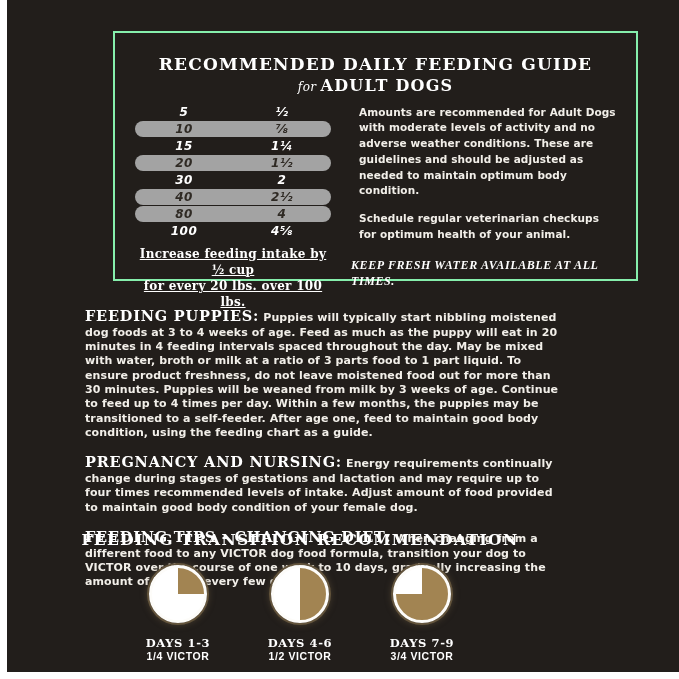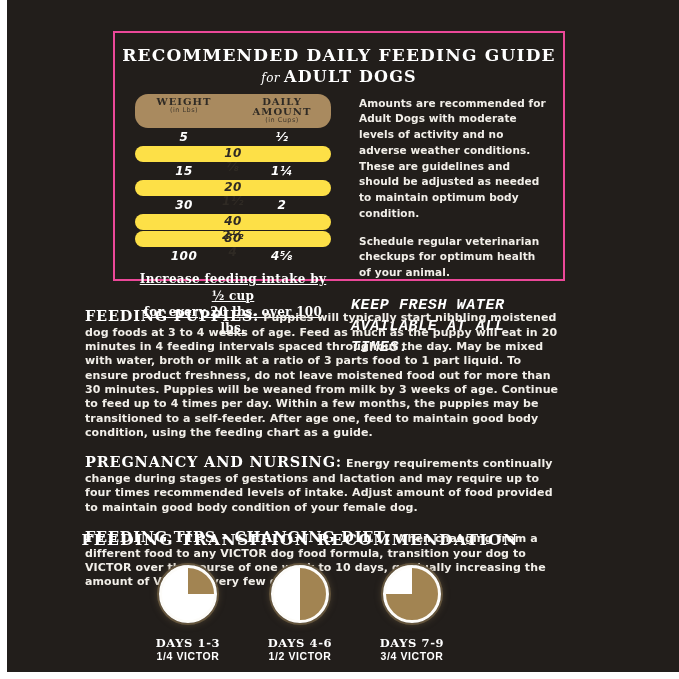--- a/index.html
+++ b/index.html
@@ -6,23 +6,23 @@
   body{
     width:679px;height:679px;background:#ffffff;position:relative;
     font-family:"DejaVu Sans",sans-serif;overflow:hidden;
   }
   .panel{
     position:absolute;left:7px;top:0;width:672px;height:672px;
     background:#221e1b;color:#f7f5f1;
   }
   
   .guide-box{
-    position:absolute;left:106px;top:31px;width:452px;height:250px;
-    border:2px solid #ec4899;box-sizing:border-box;
-    padding-top:13px;
+    position:absolute;left:106px;top:31px;width:525px;height:250px;
+    border:2px solid #86efac;box-sizing:border-box;
+    padding-top:22px;
   }
   .g-title{
     text-align:center;font-family:"DejaVu Serif",serif;font-weight:bold;
     font-size:17px;letter-spacing:1.2px;line-height:1.15;color:#ffffff;
   }
   .g-title2{
     text-align:center;font-family:"DejaVu Serif",serif;font-weight:bold;
     font-size:16px;letter-spacing:1.2px;color:#ffffff;margin-top:1px;
   }
   .g-title2 .for{
@@ -44,55 +44,55 @@
     letter-spacing:1px;line-height:1;
   }
   .t-head .s{font-size:6.5px;letter-spacing:0.5px;line-height:1.2;opacity:.85;}
   .t-row{
     display:flex;text-align:center;align-items:center;
     height:16px;margin-top:1px;
     font-weight:bold;font-style:italic;font-size:12px;letter-spacing:.5px;
   }
   .t-row .c{width:50%;}
   .t-row.dark{color:#ffffff;}
-  .t-row.tan{background:#fde047;border-radius:9px;color:#2f2a24;flex-direction:column;}
+  .t-row.tan{background:#a3a3a3;border-radius:9px;color:#2f2a24;}
   .t-foot{
     margin-top:7px;text-align:center;color:#ffffff;
     font-family:"DejaVu Serif",serif;font-weight:bold;
     font-size:12px;line-height:1.35;letter-spacing:.3px;text-decoration:underline;
   }
 
   
   .g-para{
     font-size:10.5px;font-weight:bold;line-height:1.5;letter-spacing:.1px;
     color:#f2efe9;margin:0 0 12px 8px;
   }
   .g-keep{
-    font-family:Liberation Mono, monospace;font-weight:bold;font-style:italic;
-    font-size:15px;line-height:1.4;letter-spacing:.6px;color:#ffffff;
+    font-family:Liberation Serif, serif;font-weight:bold;font-style:italic;
+    font-size:12px;line-height:1.4;letter-spacing:.6px;color:#ffffff;
     margin-top:14px;
   }
 
   
   .sections{position:absolute;left:78px;top:296px;width:478px;}
   .sec{margin-bottom:13px;font-size:11px;font-weight:bold;line-height:1.3;
        letter-spacing:.1px;color:#f2efe9;}
   .sec .sec-head{
     font-family:"DejaVu Serif",serif;font-weight:bold;font-size:14.5px;
     letter-spacing:.8px;color:#ffffff;margin-right:4px;
   }
 
   
   .transition{position:absolute;left:0;top:530px;width:586px;text-align:center;}
   .tr-head{
     font-family:"DejaVu Serif",serif;font-weight:bold;font-size:15.5px;
     letter-spacing:1.4px;color:#ffffff;
   }
   .tr-row{
-    display:flex;justify-content:center;gap:24px;margin-top:16px;
+    display:flex;justify-content:center;gap:34px;margin-top:16px;
   }
   .tr-item{width:88px;}
   .pie{
     width:52px;height:52px;border-radius:50%;margin:0 auto;
     border:3px solid #fdfcf9;
     box-shadow:0 0 0 2px #63543c, 0 0 6px 2px rgba(99,84,60,.55);
     background:#a28452;
   }
   .tr-days{
     margin-top:13px;font-family:"DejaVu Serif",serif;font-weight:bold;
@@ -110,30 +110,20 @@
 
   <div class="guide-box">
     <div class="g-title">RECOMMENDED DAILY FEEDING GUIDE</div>
     <div class="g-title2">
       <span class="for">for</span><span>ADULT DOGS</span>
     </div>
 
     <div class="g-cols">
 
       <div class="g-left">
-        <div class="t-head">
-          <div class="col">
-            <div class="h">WEIGHT</div>
-            <div class="s">(in Lbs)</div>
-          </div>
-          <div class="col">
-            <div class="h">DAILY AMOUNT</div>
-            <div class="s">(in Cups)</div>
-          </div>
-        </div>
 
         <div class="t-row dark">
           <span class="c">5</span>
           <span class="c">½</span>
         </div>
         <div class="t-row tan">
           <span class="c">10</span>
           <span class="c">⅞</span>
         </div>
         <div class="t-row dark">

